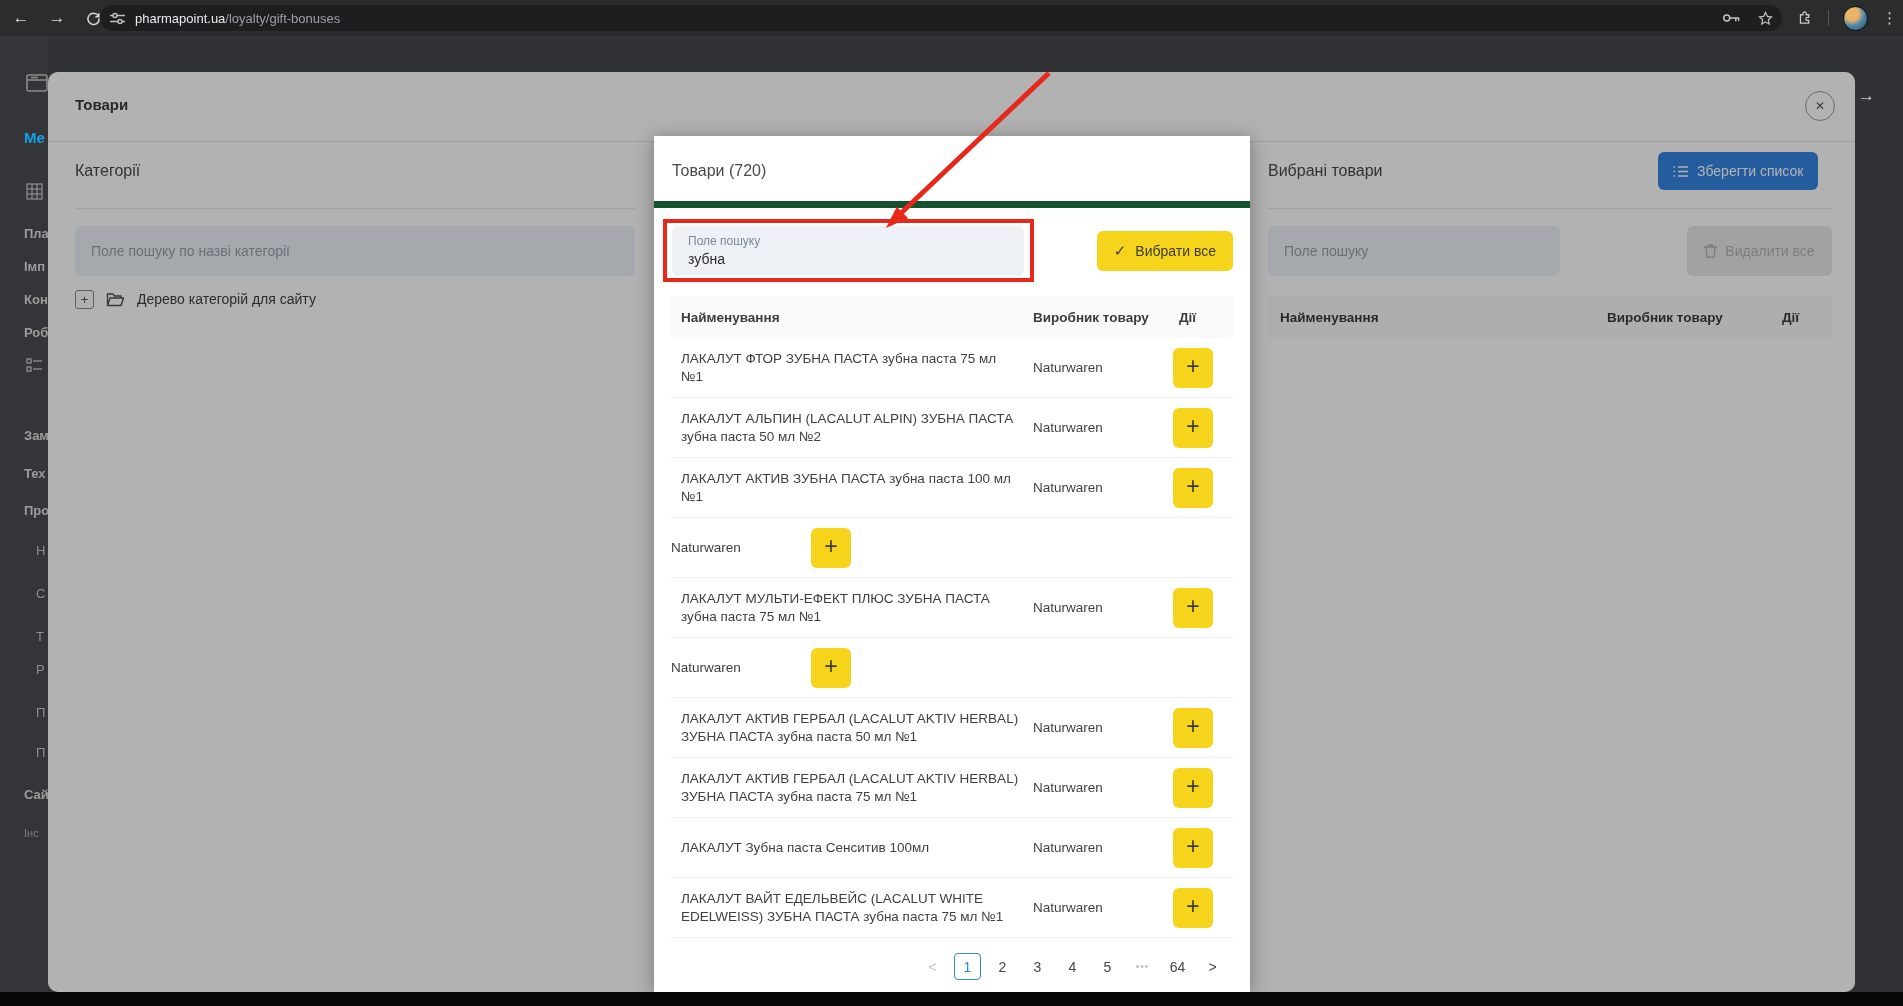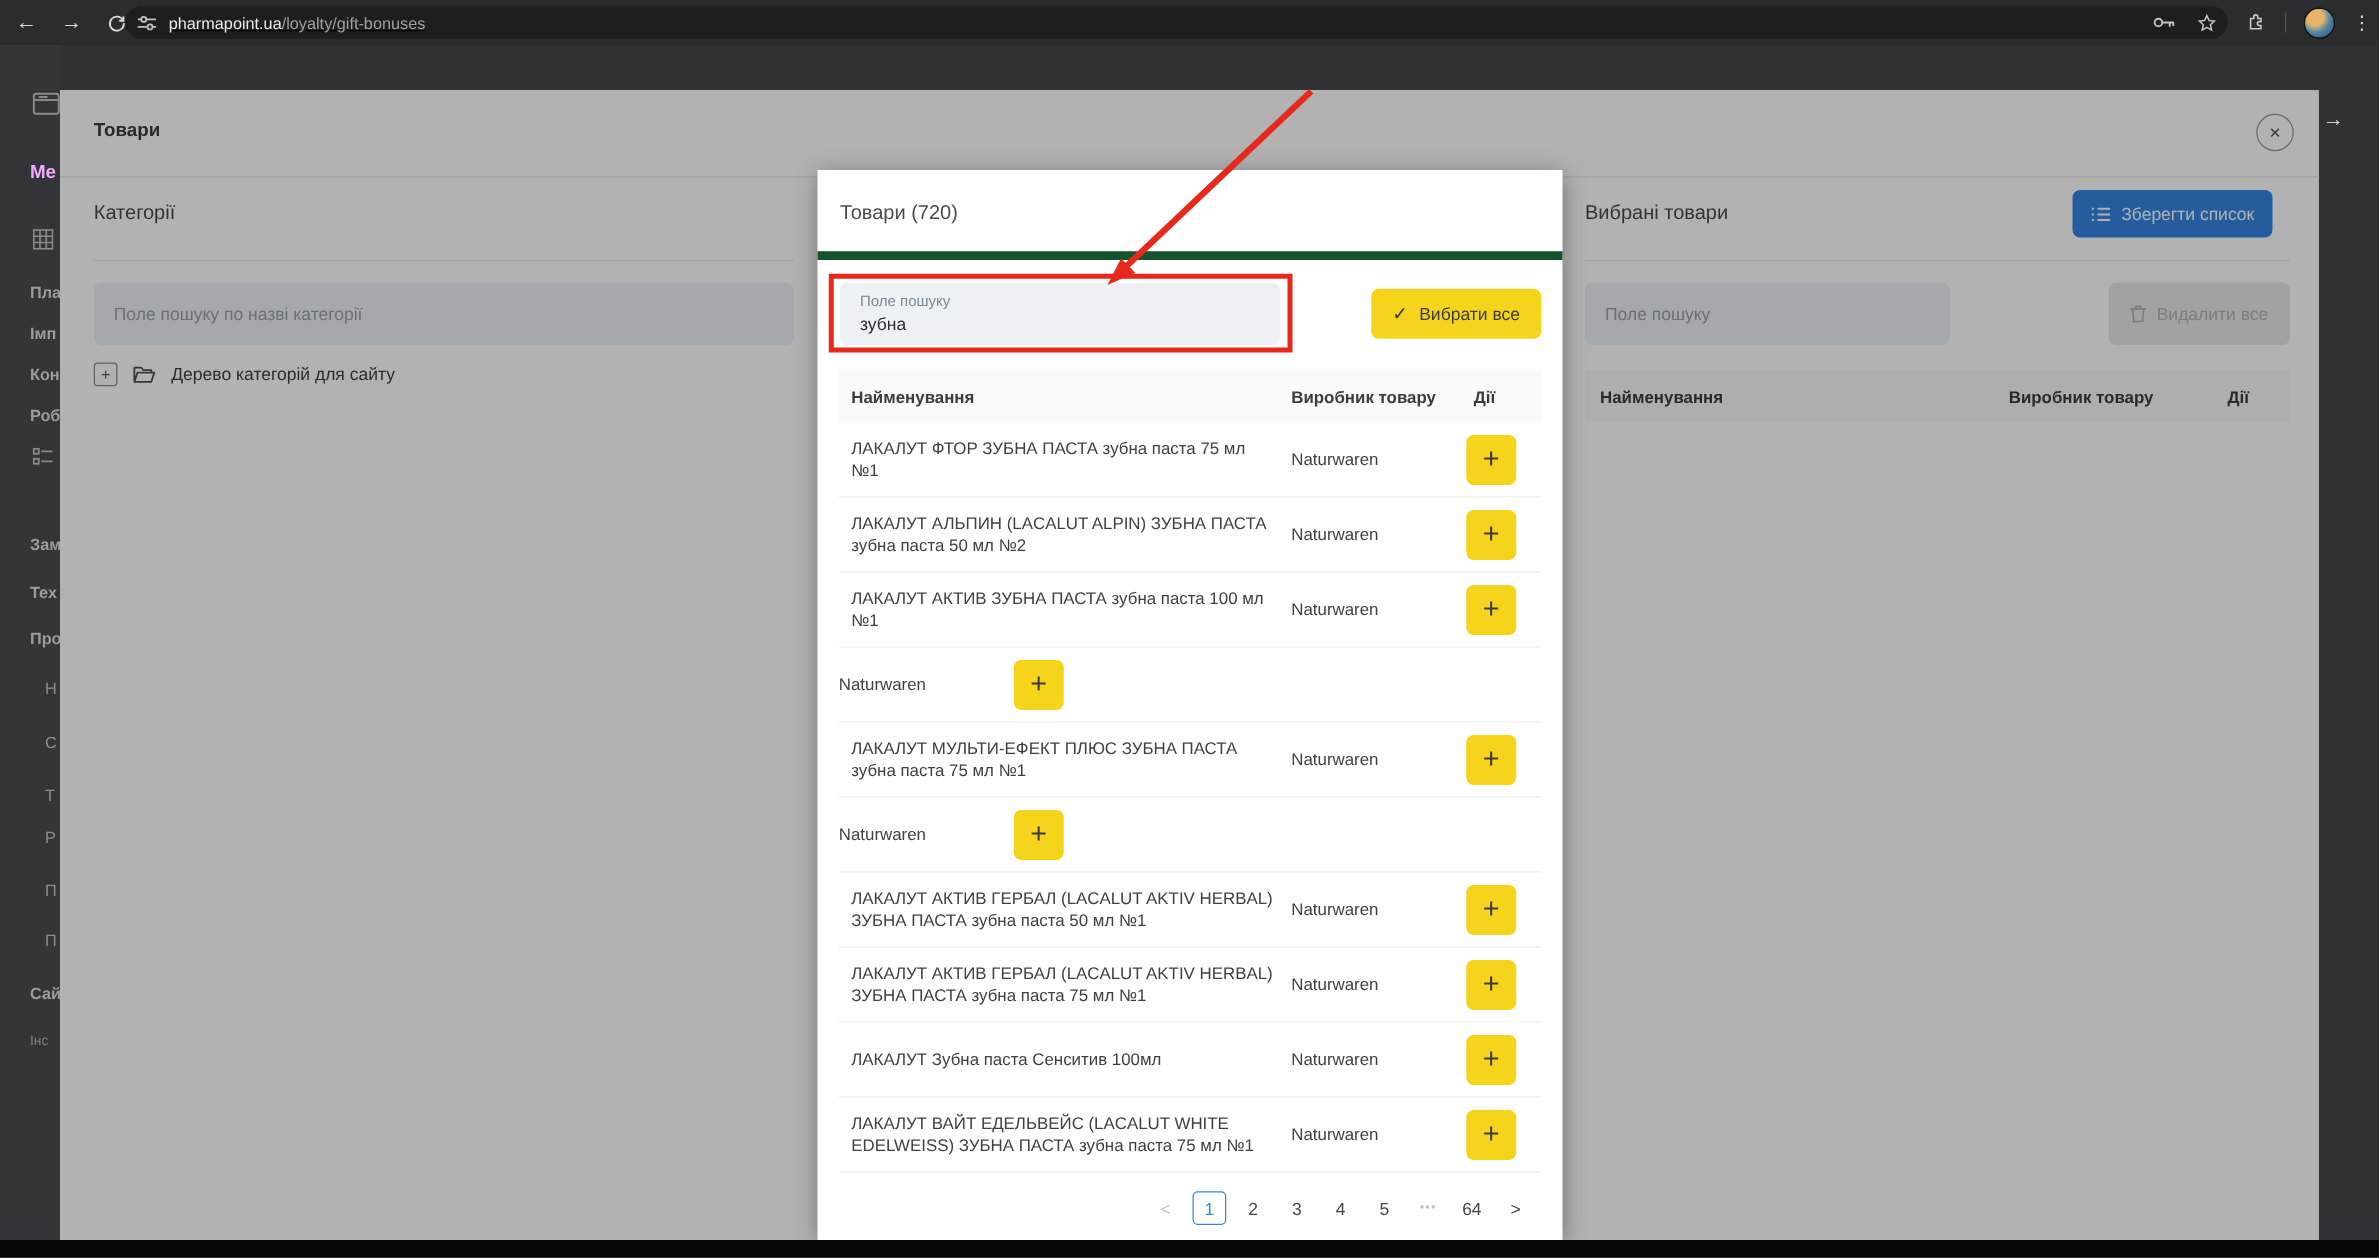--- a/index.html
+++ b/index.html
@@ -4,42 +4,42 @@
 <style>
   * { margin:0; padding:0; box-sizing:border-box; }
   html,body { width:1903px; height:1006px; overflow:hidden; background:#161616;
               font-family:"Liberation Sans", sans-serif; }
   .stage { position:relative; width:1903px; height:1006px; }
 
   
   .chrome-bar { position:absolute; left:0; top:0; width:1903px; height:36px; background:#2b2c2e; z-index:30; display:flex; align-items:center; }
   .nav-ico { width:30px; height:30px; display:flex; align-items:center; justify-content:center; color:#d8d8d8; font-size:17px; margin-left:6px; border-radius:50%; }
   .omnibox { position:absolute; left:100px; top:5px; width:1682px; height:26px; border-radius:13px; background:#1d1e20; display:flex; align-items:center; padding:0 10px; }
-  .url { font-size:13px; margin-left:10px; white-space:nowrap;text-decoration:underline; }
+  .url { font-size:13px; margin-left:10px; white-space:nowrap; }
   .url .host { color:#e8eaed; }
   .url .path { color:#9aa0a6; }
   .omni-right { position:absolute; right:8px; top:0; height:26px; display:flex; align-items:center; gap:16px; }
   .chrome-right { position:absolute; right:6px; top:0; height:36px; display:flex; align-items:center; gap:14px; }
   .vsep { width:1px; height:16px; background:#55565a; }
   .avatar { width:25px; height:25px; border-radius:50%; background:radial-gradient(circle at 35% 30%, #e8b46a 0 30%, #4f86a8 55%, #27506b 100%); border:1px solid #111; }
   .dots { color:#d8d8d8; font-size:15px; letter-spacing:0; }
 
   
   .page-under { position:absolute; left:0; top:36px; width:1903px; height:956px; background:#313235; }
   .side-strip { position:absolute; left:0; top:36px; width:48px; height:956px; background:#343539; overflow:hidden; z-index:1; }
   .sf { position:absolute; left:24px; white-space:nowrap; color:#9c9c9c; font-size:13px; font-weight:700; }
   .sf.sub { left:36px; font-weight:400; color:#8d8d8d; }
-  .sf.menu { font-size:15px; color:#f0abfc; }
+  .sf.menu { font-size:15px; color:#0ea5e9; }
   .sf.small { font-size:11px; color:#7d7d7d; font-weight:400;text-align:right; }
   .side-ico { position:absolute; left:26px; color:#8a8a8a; }
   .collapse-arrow { position:absolute; left:1858px; top:86px; color:#cfcfcf; font-size:17px; z-index:1; }
   .page-bottom { position:absolute; left:0; top:992px; width:1903px; height:14px; background:#060606; z-index:2; }
 
   
-  .modal { position:absolute; left:48px; top:72px; width:1807px; height:920px; background:#ffffff; border-radius:0; overflow:hidden; z-index:3; }
+  .modal { position:absolute; left:48px; top:72px; width:1807px; height:920px; background:#ffffff; border-radius:10px; overflow:hidden; z-index:3; }
   .modal-header { position:absolute; left:0; top:0; width:100%; height:70px; border-bottom:1px solid #e6e6e6; }
   .modal-title { position:absolute; left:27px; top:24px; font-size:15px; font-weight:700; color:#3c3c3c; }
   .modal-close { position:absolute; right:20px; top:19px; width:30px; height:30px; border-radius:50%; border:1px solid #9a9a9a; display:flex; align-items:center; justify-content:center; color:#555; font-size:12px; cursor:pointer; }
 
   .col-heading { font-size:16px; color:#4a4a4a; }
   .divider { position:absolute; height:1px; background:#e8e8e8; }
 
   .search-box { position:absolute; background:#edf1f6; border-radius:6px; height:50px; }
   .search-box input { position:absolute; left:16px; right:10px; top:0; height:100%; border:none; outline:none; background:transparent; font-size:14px; color:#2f2f2f; font-family:"Liberation Sans", sans-serif; }
   .search-box input::placeholder { color:#98a1ad; opacity:1; }

